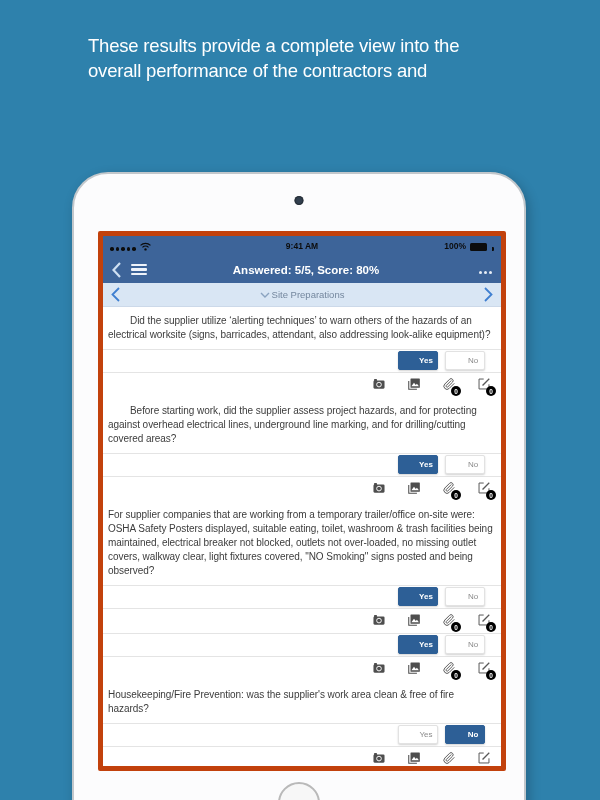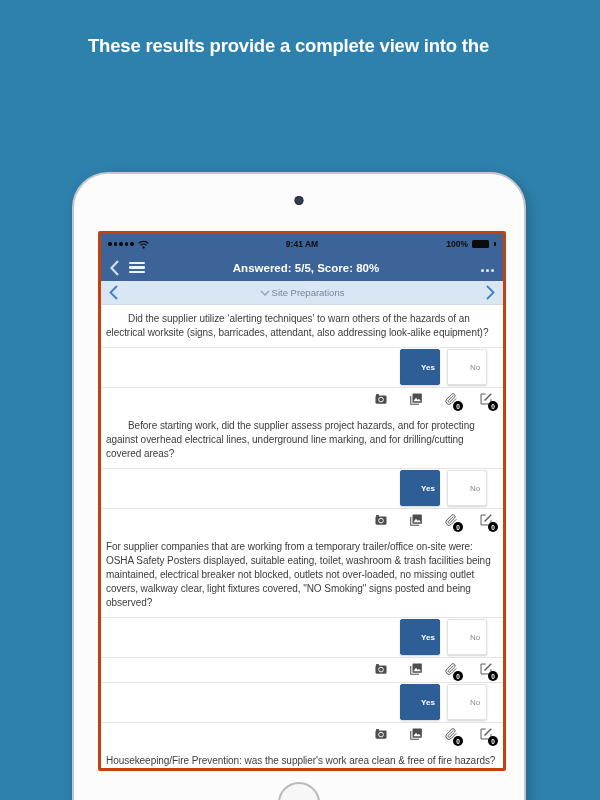--- a/index.html
+++ b/index.html
@@ -3,38 +3,38 @@
 <meta charset="utf-8">
 <style>
   html,body { margin:0; padding:0; }
   body {
     width:600px; height:800px; overflow:hidden; position:relative;
     background:#2e81ac;
     font-family:"Liberation Sans", sans-serif;
   }
   
   .hero { position:absolute; left:88px; top:33px; color:#ffffff;
-          font-size:18.5px; line-height:25px; font-weight:700; letter-spacing:-0.2px; }
+          font-size:18.5px; line-height:25px; font-weight:400; letter-spacing:-0.2px; }
   
   .tablet { position:absolute; left:72px; top:172px; width:454px; height:700px;
             background:#fcfcfd; border:2px solid #c2c7cb; border-radius:36px;
             box-shadow:3px 4px 12px rgba(0,0,0,0.22); box-sizing:border-box; }
   .camera-dot { position:absolute; left:50%; top:22px; transform:translateX(-50%);
                 width:9px; height:9px; border-radius:50%; background:#33404f;
                 box-shadow:inset 0 0 2px #000; }
   .home-button { position:absolute; left:50%; transform:translateX(-50%); top:608px;
                  width:42px; height:42px; border-radius:50%;
                  border:2px solid #b9b9b9; background:#f7f7f7; box-sizing:border-box; }
   .screen { position:absolute; left:24px; top:57px; width:408px; height:540px;
-            background:#ffffff; border:3px solid #c2410c; border-radius:2px;
+            background:#ffffff; border:5px solid #c2410c; border-radius:2px;
             box-sizing:border-box; overflow:hidden; }
   
   .status-bar { height:20px; background:#3d6499; display:flex; align-items:center;
                 padding:0 7px; }
-  .status-left, .status-right { flex:1; display:flex; align-items:center; gap:4px; }
+  .status-left, .status-right { flex:1; display:flex; align-items:flex-end; gap:4px; }
   .status-right { justify-content:flex-end; }
   .status-center { font-size:8.5px; font-weight:700; color:#0c0c0c; }
   .sig-dots { display:flex; gap:2px; }
   .sig-dots i { width:3.5px; height:3.5px; border-radius:50%; background:#0c0c0c; }
   .battery-pct { font-size:8.5px; font-weight:600; color:#0c0c0c; }
   .battery-body { width:17px; height:8px; background:#0c0c0c; border-radius:1.5px; }
   .battery-tip { width:2px; height:4px; background:#0c0c0c; border-radius:0 1px 1px 0; margin-left:1px; }
   
   .nav-bar { height:27px; background:#3d6499; display:flex; align-items:center;
              padding:0 9px; position:relative; }
@@ -49,21 +49,21 @@
   .section-bar { height:24px; background:#d9e6f4; border-bottom:1px solid #ccd9e9;
                  display:flex; align-items:center; justify-content:space-between;
                  padding:0 8px; box-sizing:border-box;gap:37px; }
   .section-title { color:#74879e; font-size:9.5px; display:flex; align-items:center; gap:2px; }
   
   .q-text { font-size:10px; line-height:14px; letter-spacing:-0.05px;
             color:#3c3c3c; padding:7px 5px; }
   .q-text.indent { text-indent:22px; }
   .q-answer { border-top:1px solid #e4e4e4; display:flex; justify-content:flex-end;
               gap:7px; padding:1px 16px 2px 0; }
-  .btn { width:40px; height:36px; display:flex; align-items:center; justify-content:center;
+  .btn { width:40px; height:19px; display:flex; align-items:center; justify-content:center;
          font-size:8px; border-radius:2px; background:#fff; color:#8a8a8a;
          border:1px solid #e2e2e2; box-shadow:0 1px 2px rgba(0,0,0,0.18);
          box-sizing:border-box; cursor:pointer;padding-left:16px; }
   .btn.selected { background:#2d5f96; color:#fff; border-color:#2d5f96; font-weight:700; }
   .q-icons { border-top:1px solid #e4e4e4; display:flex; justify-content:flex-end;
              gap:21px; padding:4px 10px 6px 0; }
   .icon-wrap { position:relative; width:14px; height:14px; cursor:pointer; }
   .icon-wrap svg { display:block; }
   .badge { position:absolute; right:-5px; bottom:-5px; min-width:10px; height:10px;
            border-radius:50%; background:#000; color:#fff; font-size:6.5px;
@@ -88,20 +88,21 @@
     <path d="M20.6 11.3 l-8.3 8.3 a5.3 5.3 0 0 1 -7.5 -7.5 L13 3.9 a3.5 3.5 0 0 1 5 5 l-8.2 8.2 a1.8 1.8 0 0 1 -2.5 -2.5 L15.5 6.4" fill="none" stroke="#585858" stroke-width="1.7" stroke-linecap="round"></path>
   </symbol>
   <symbol id="sym-compose" viewBox="0 0 24 24">
     <path d="M20.5 12.5 V20.5 H3.5 V3.5 H11.5" fill="none" stroke="#585858" stroke-width="1.7"></path>
     <path d="M9.5 14.5 L21 3" fill="none" stroke="#585858" stroke-width="2.2"></path>
   </symbol>
 </svg>
 
 <div class="hero">
   <div>These results provide a complete view into the</div>
+  <div>overall performance of the contractors and</div>
 </div>
 
 <div class="tablet">
   <div class="camera-dot"></div>
 
   <div class="screen">
 
     <div class="status-bar">
       <div class="status-left">
         <span class="sig-dots">

